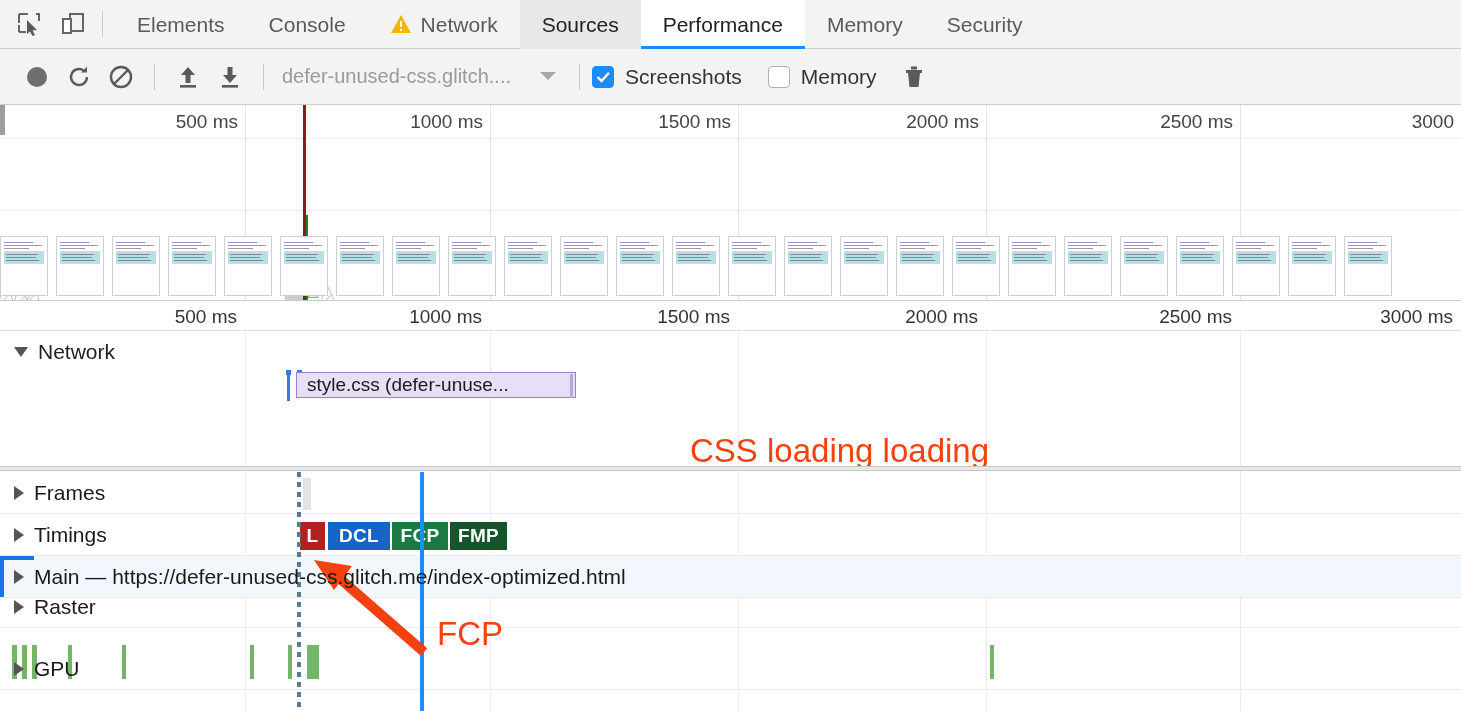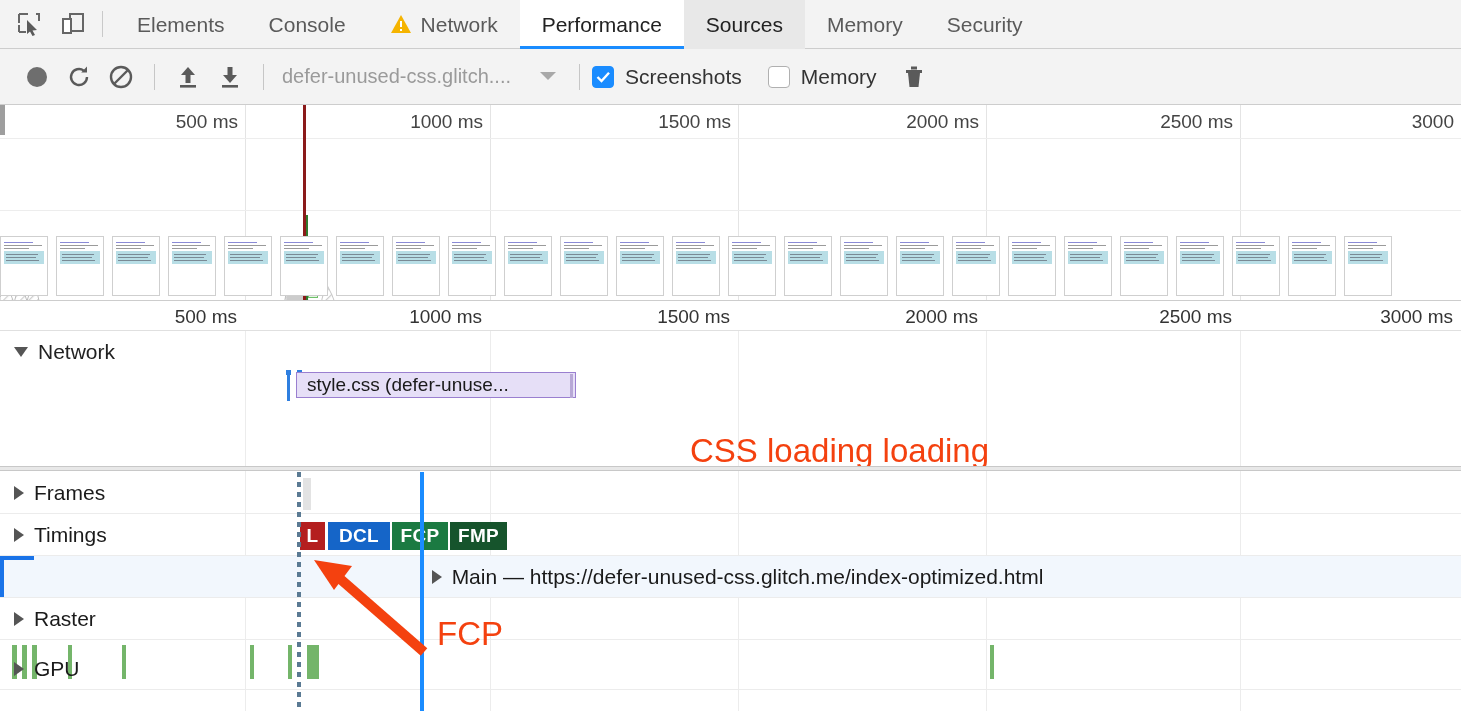--- a/index.html
+++ b/index.html
@@ -198,25 +198,25 @@
     <div class="tab">
       <span class="warn-icon">
         <svg width="22" height="20" viewBox="0 0 22 20">
             <path d="M11 1 L21 19 H1 Z" fill="#f5b400"></path>
             <rect x="10" y="7" width="2" height="6" fill="#fff"></rect>
             <rect x="10" y="15" width="2" height="2" fill="#fff"></rect>
           </svg>
       </span>
       <span class="tlabel">Network</span>
     </div>
+    <div class="tab selected-grey">
+      <span class="tlabel">Sources</span>
+    </div>
     <div class="tab selected-blue">
       <span class="tlabel">Performance</span>
-    </div>
-    <div class="tab selected-grey">
-      <span class="tlabel">Sources</span>
     </div>
     <div class="tab">
       <span class="tlabel">Memory</span>
     </div>
     <div class="tab">
       <span class="tlabel">Security</span>
     </div>
   </div>
 </div>
 
@@ -635,30 +635,30 @@
     <span class="tlbl">
       <span class="tri right"></span>
       <span>Timings</span>
     </span>
   </div>
   <div class="badge" style="left:300px; top:50px; width:25px; background:#b41f1f;">L</div>
   <div class="badge" style="left:328px; top:50px; width:62px; background:#1565c8;">DCL</div>
   <div class="badge" style="left:392px; top:50px; width:56px; background:#1b7a42;">FCP</div>
   <div class="badge" style="left:450px; top:50px; width:57px; background:#16542c;">FMP</div>
 
-  <div class="trackrow sel" style="top:84px; height:42px;justify-content:center;">
+  <div class="trackrow sel" style="top:84px; height:42px;">
     <span class="sel-edge"></span>
     <span class="sel-edge-top"></span>
     <span class="tlbl">
       <span class="tri right"></span>
       <span>Main — https://defer-unused-css.glitch.me/index-optimized.html</span>
     </span>
   </div>
 
-  <div class="trackrow" style="top:126px; height:42px;">
+  <div class="trackrow" style="top:114px; height:42px;">
     <span class="tlbl">
       <span class="tri right"></span>
       <span>Raster</span>
     </span>
   </div>
 
   <div class="trackrow" style="top:176px; height:42px;">
     <span class="tlbl">
       <span class="tri right"></span>
       <span>GPU</span>

